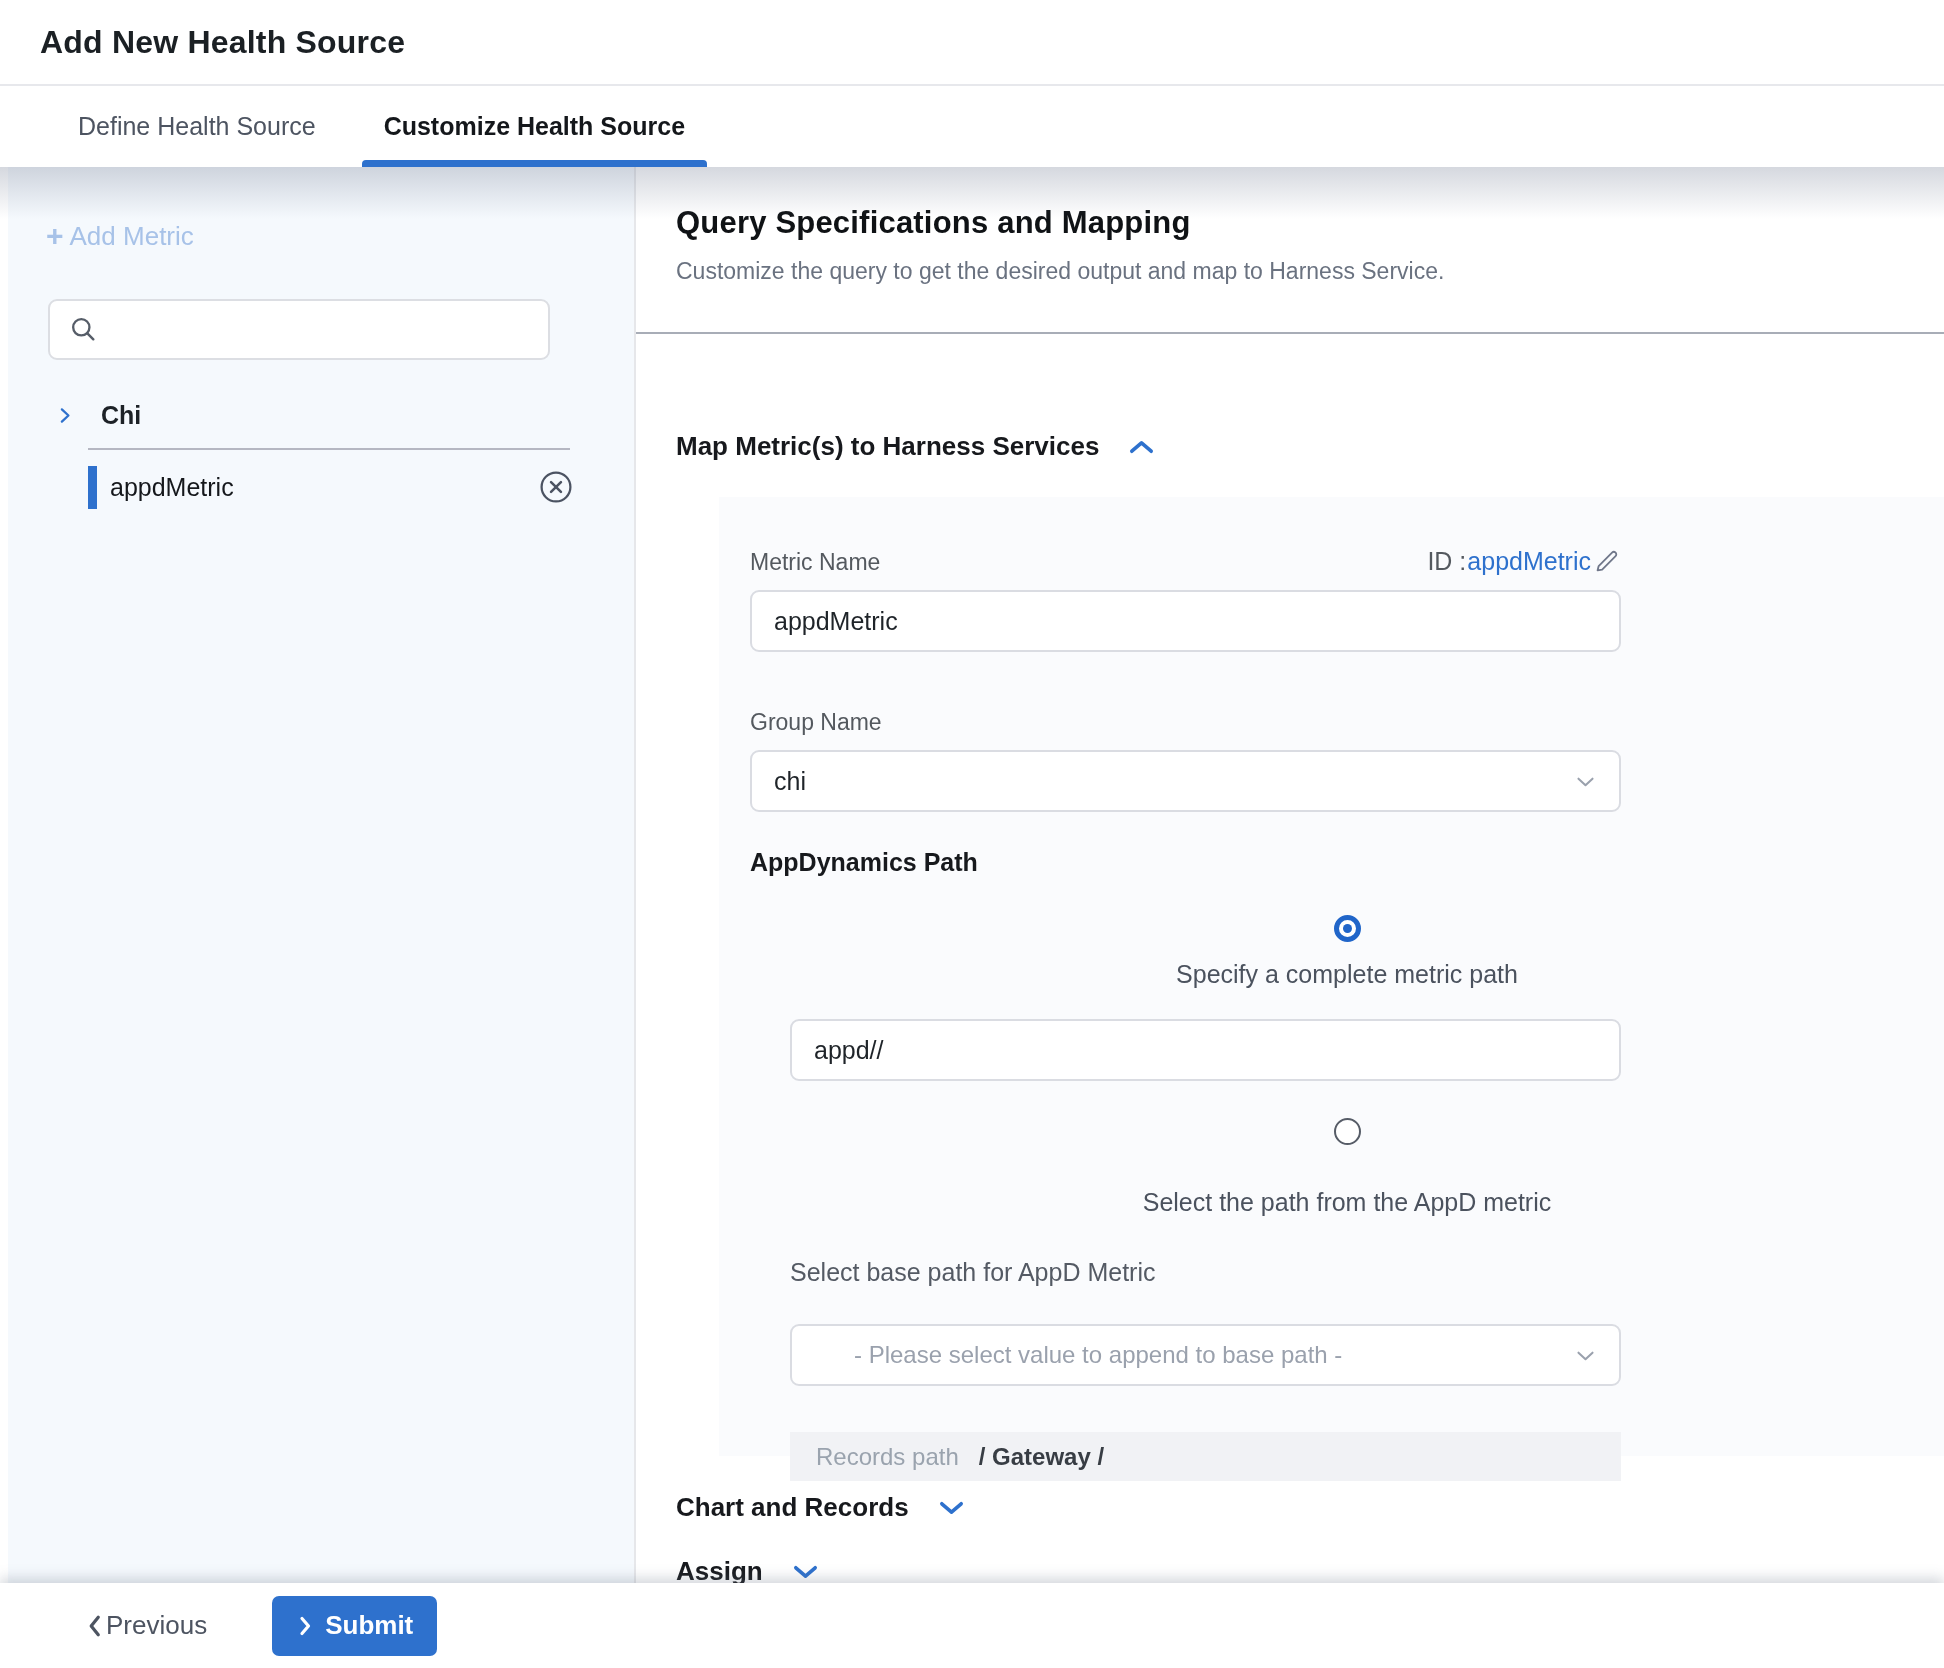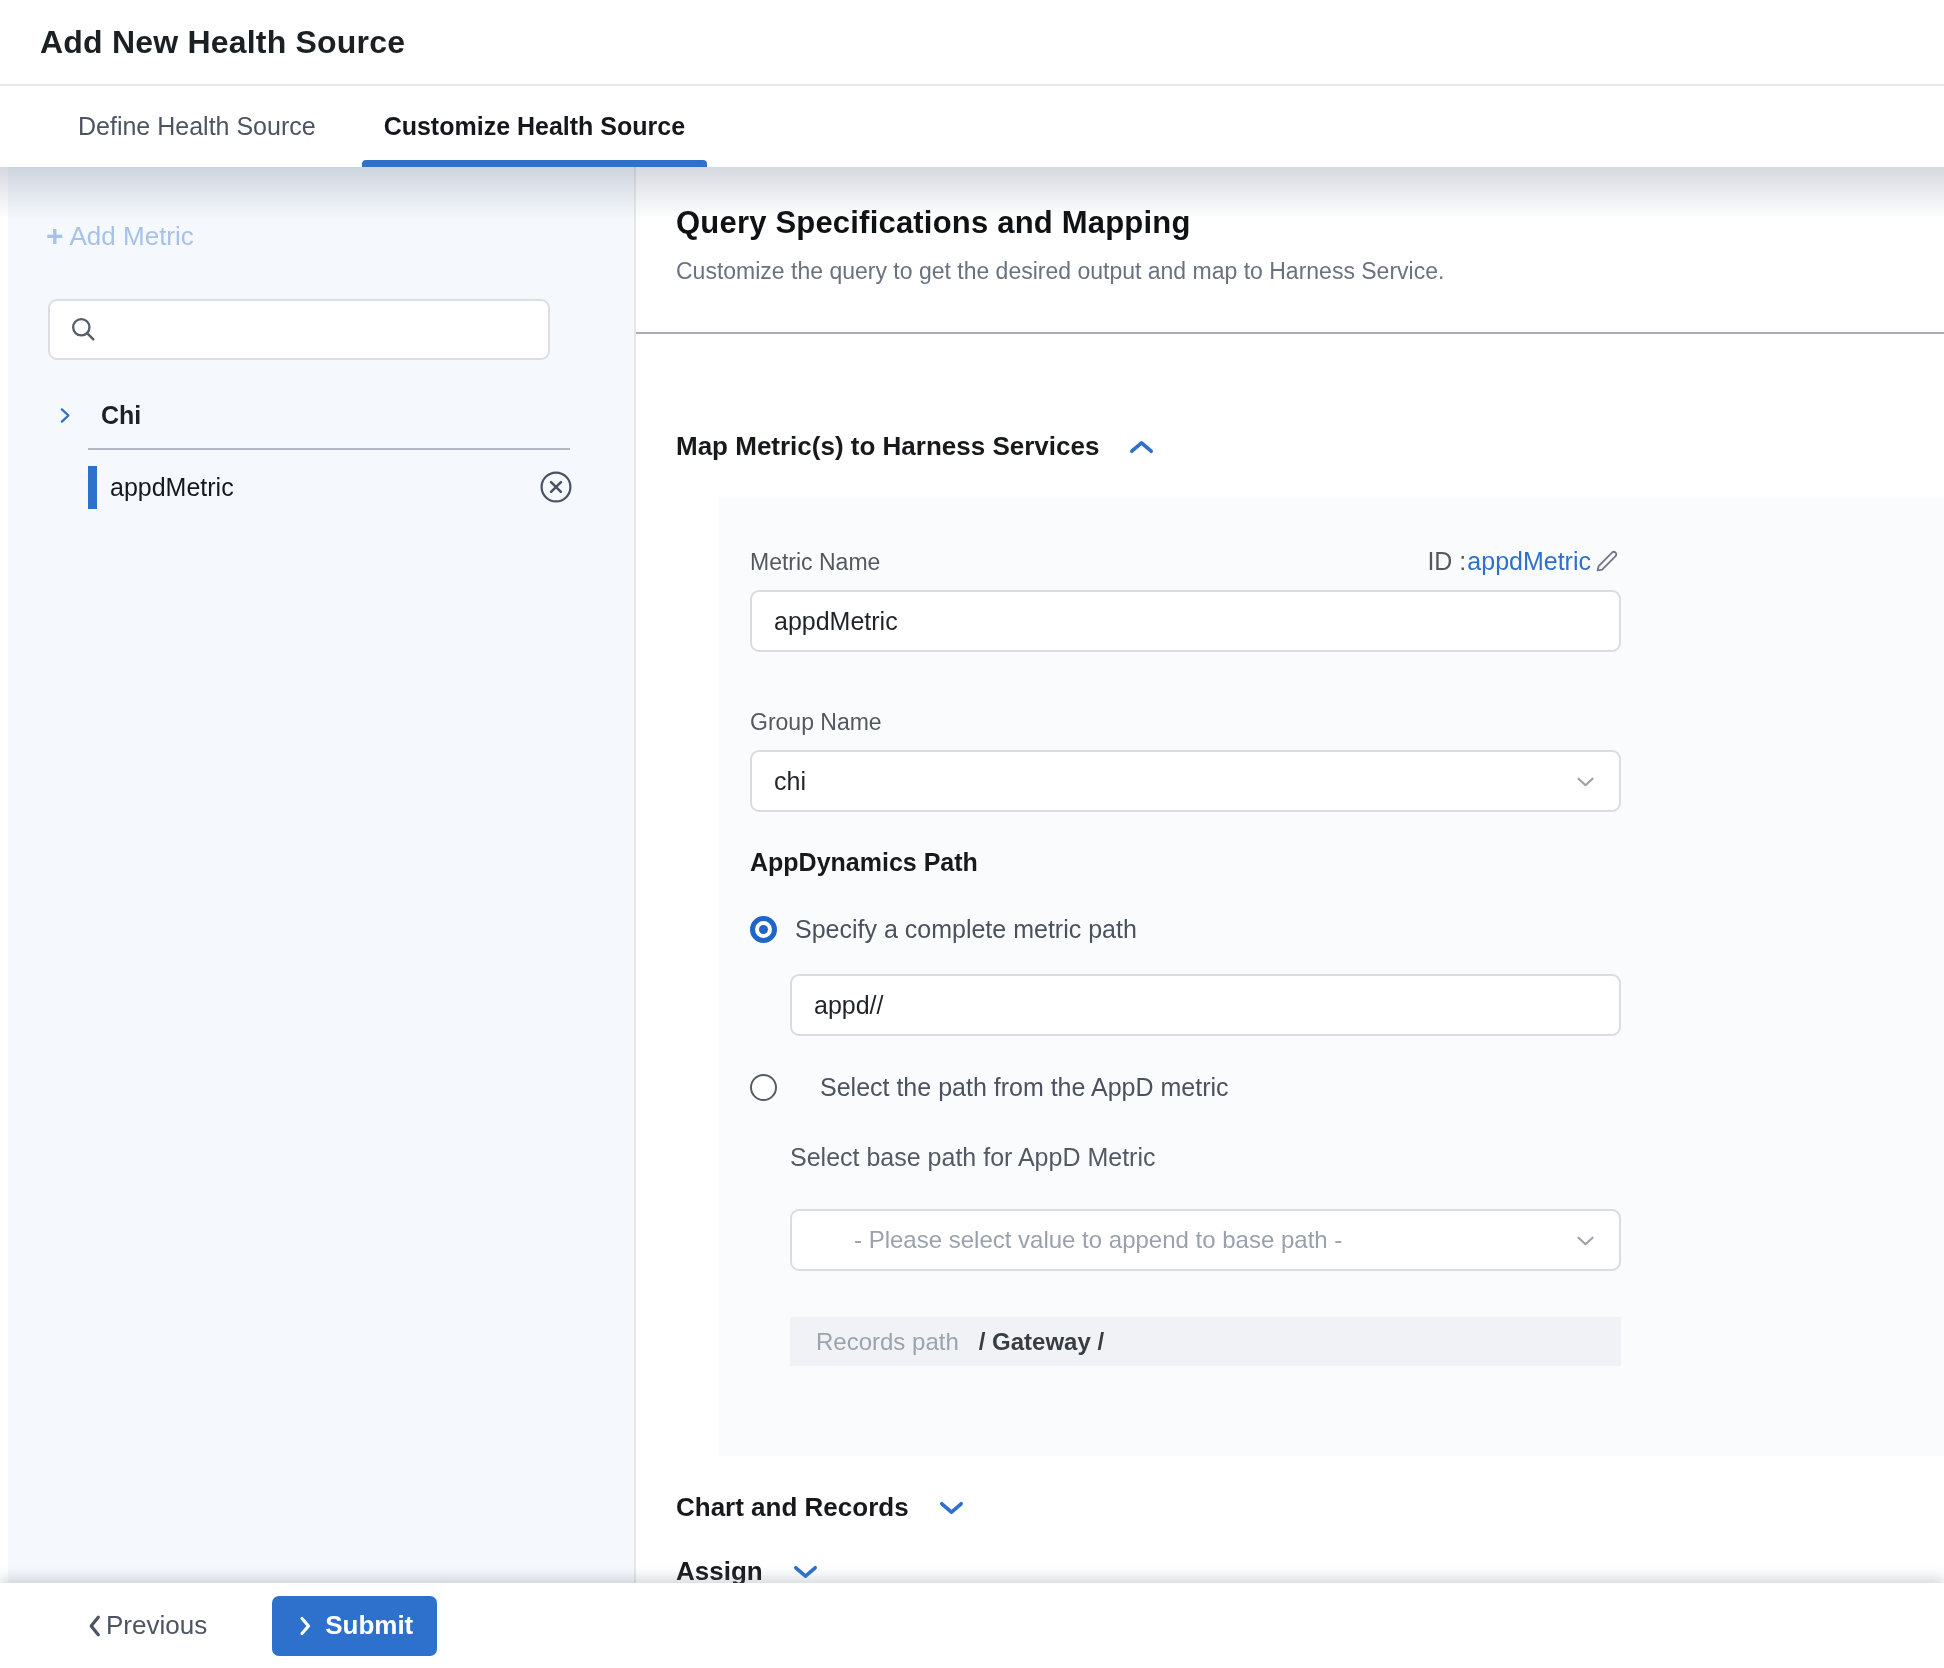--- a/index.html
+++ b/index.html
@@ -56,21 +56,21 @@
   .id-row .id-label { font-size:25px; color:#54595f; }
   .id-row .id-value { font-size:25px; color:#2e71cd; cursor:pointer; }
   .tb { width:871px; height:62px; background:#fff; border:2px solid #dadce2; border-radius:9px; display:flex; align-items:center; padding:0 22px; margin-top:14px; }
   .tb input { border:none; outline:none; width:100%; font-size:25px; color:#1f2429; background:transparent; font-family:"Liberation Sans", sans-serif; }
   .selectbox { justify-content:space-between; cursor:pointer; }
   .selectbox .sel-value { font-size:25px; color:#1f2429; }
   .selectbox .sel-placeholder { font-size:24px; color:#9aa1ad;margin-left:40px; }
   .gn-label { margin-top:57px; }
   .appd-heading { margin-top:36px; font-size:25px; font-weight:bold; color:#17191d; }
 
-  .radio-row { display:flex; align-items:center; gap:18px; margin-top:38px; }
+  .radio-row { display:flex; align-items:center; gap:18px; margin-top:38px;flex-direction:column; }
   .radio-row .radio-label { font-size:25px; color:#4b525e; }
   .radio { width:27px; height:27px; border-radius:50%; background:#fff; flex-shrink:0; cursor:pointer; position:relative; }
   .radio.checked { border:5px solid #2065c9; }
   .radio.checked::after { content:""; position:absolute; left:50%; top:50%; width:9px; height:9px; margin:-4.5px 0 0 -4.5px; border-radius:50%; background:#2065c9; }
   .radio.unchecked { border:2px solid #565c67; }
 
   .indent { margin-left:40px; width:831px; }
   .path-input { margin-top:30px; }
   .radio-row.second { margin-top:37px;gap:43px; }
   .base-label { margin-top:41px; margin-left:40px; font-size:25px; color:#545a64; }

